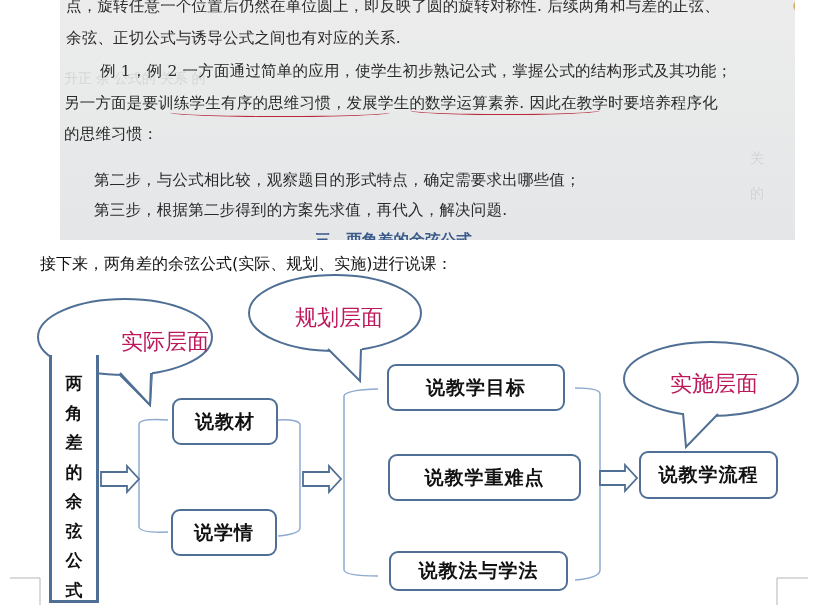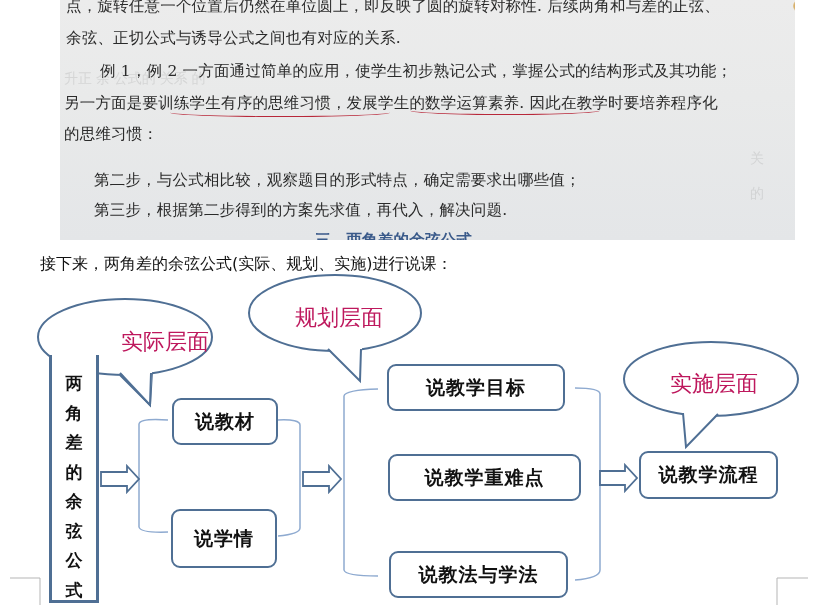--- a/index.html
+++ b/index.html
@@ -125,19 +125,19 @@
   <span>角</span>
   <span>差</span>
   <span>的</span>
   <span>余</span>
   <span>弦</span>
   <span>公</span>
   <span>式</span>
 </div>
 
 <div class="box" style="left:172px;top:398px;width:106px;height:47px;">说教材</div>
-<div class="box" style="left:171px;top:509px;width:106px;height:59px;">说学情</div>
+<div class="box" style="left:171px;top:509px;width:106px;height:47px;">说学情</div>
 
 <div class="box" style="left:387px;top:364px;width:178px;height:47px;">说教学目标</div>
 <div class="box" style="left:388px;top:454px;width:193px;height:47px;">说教学重难点</div>
-<div class="box" style="left:389px;top:551px;width:179px;height:47px;">说教法与学法</div>
+<div class="box" style="left:389px;top:551px;width:179px;height:40px;">说教法与学法</div>
 
 <div class="box" style="left:639px;top:451px;width:139px;height:48px;">说教学流程</div>
 
 </body></html>

